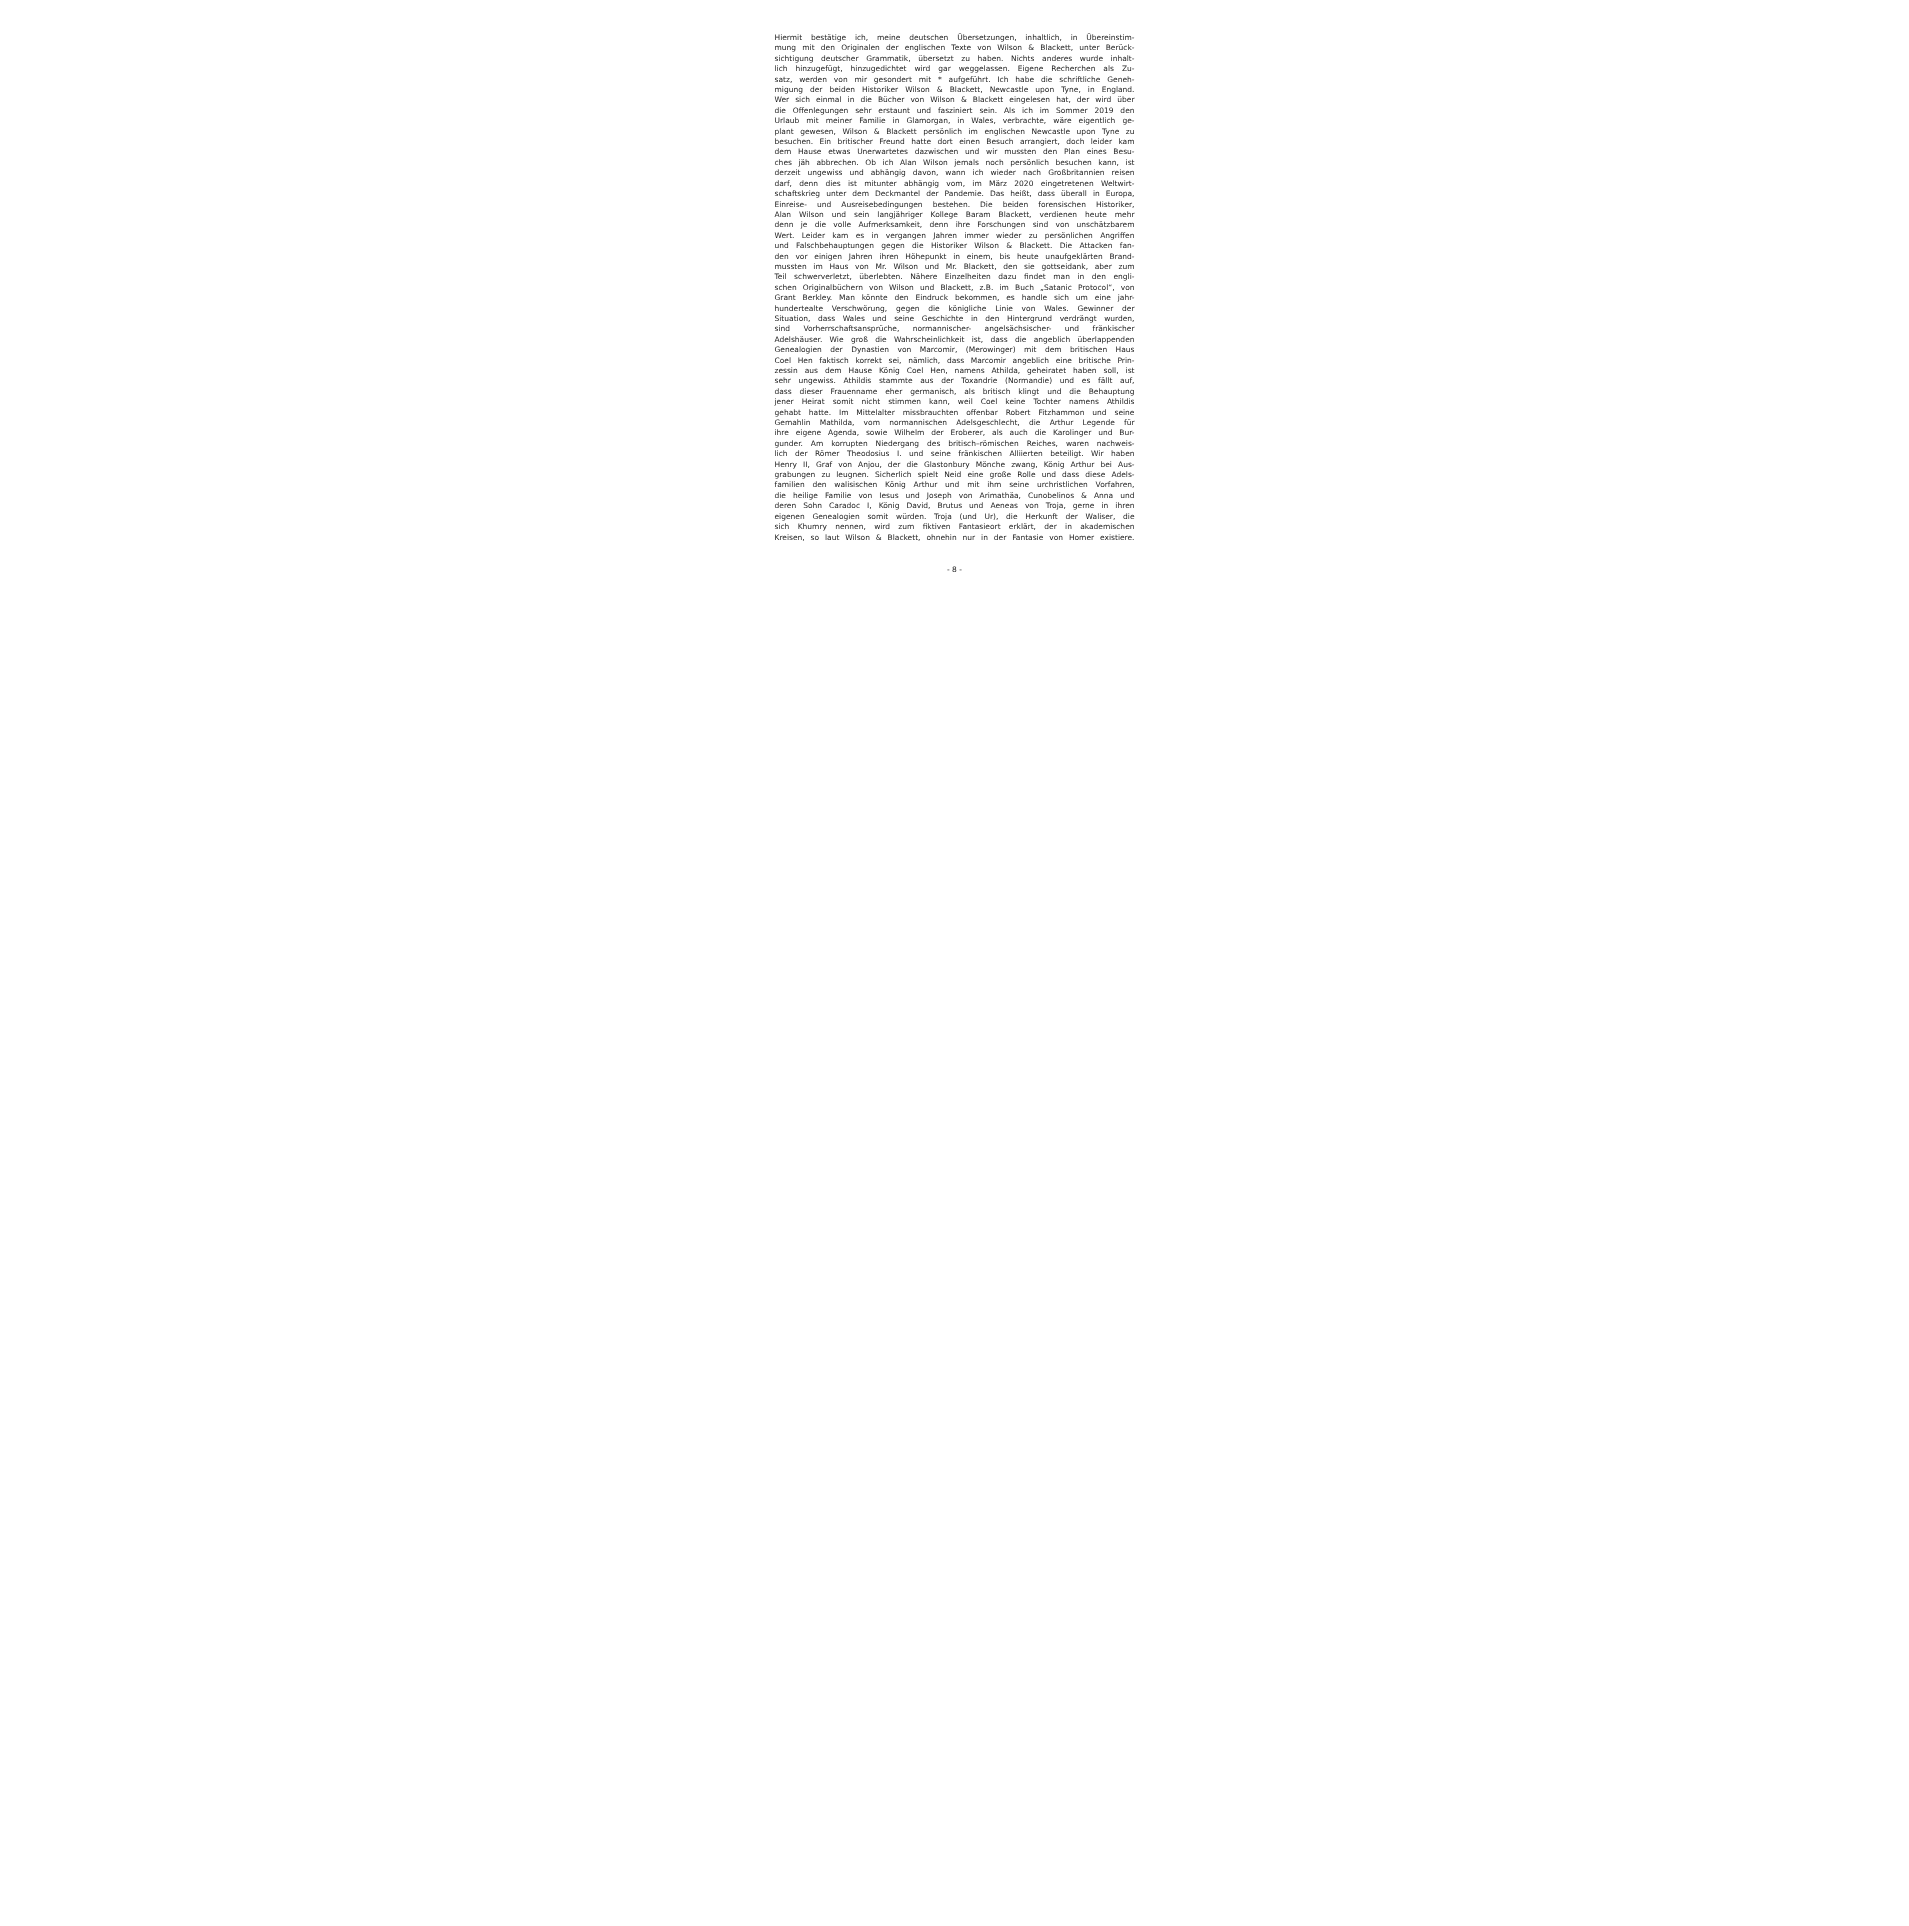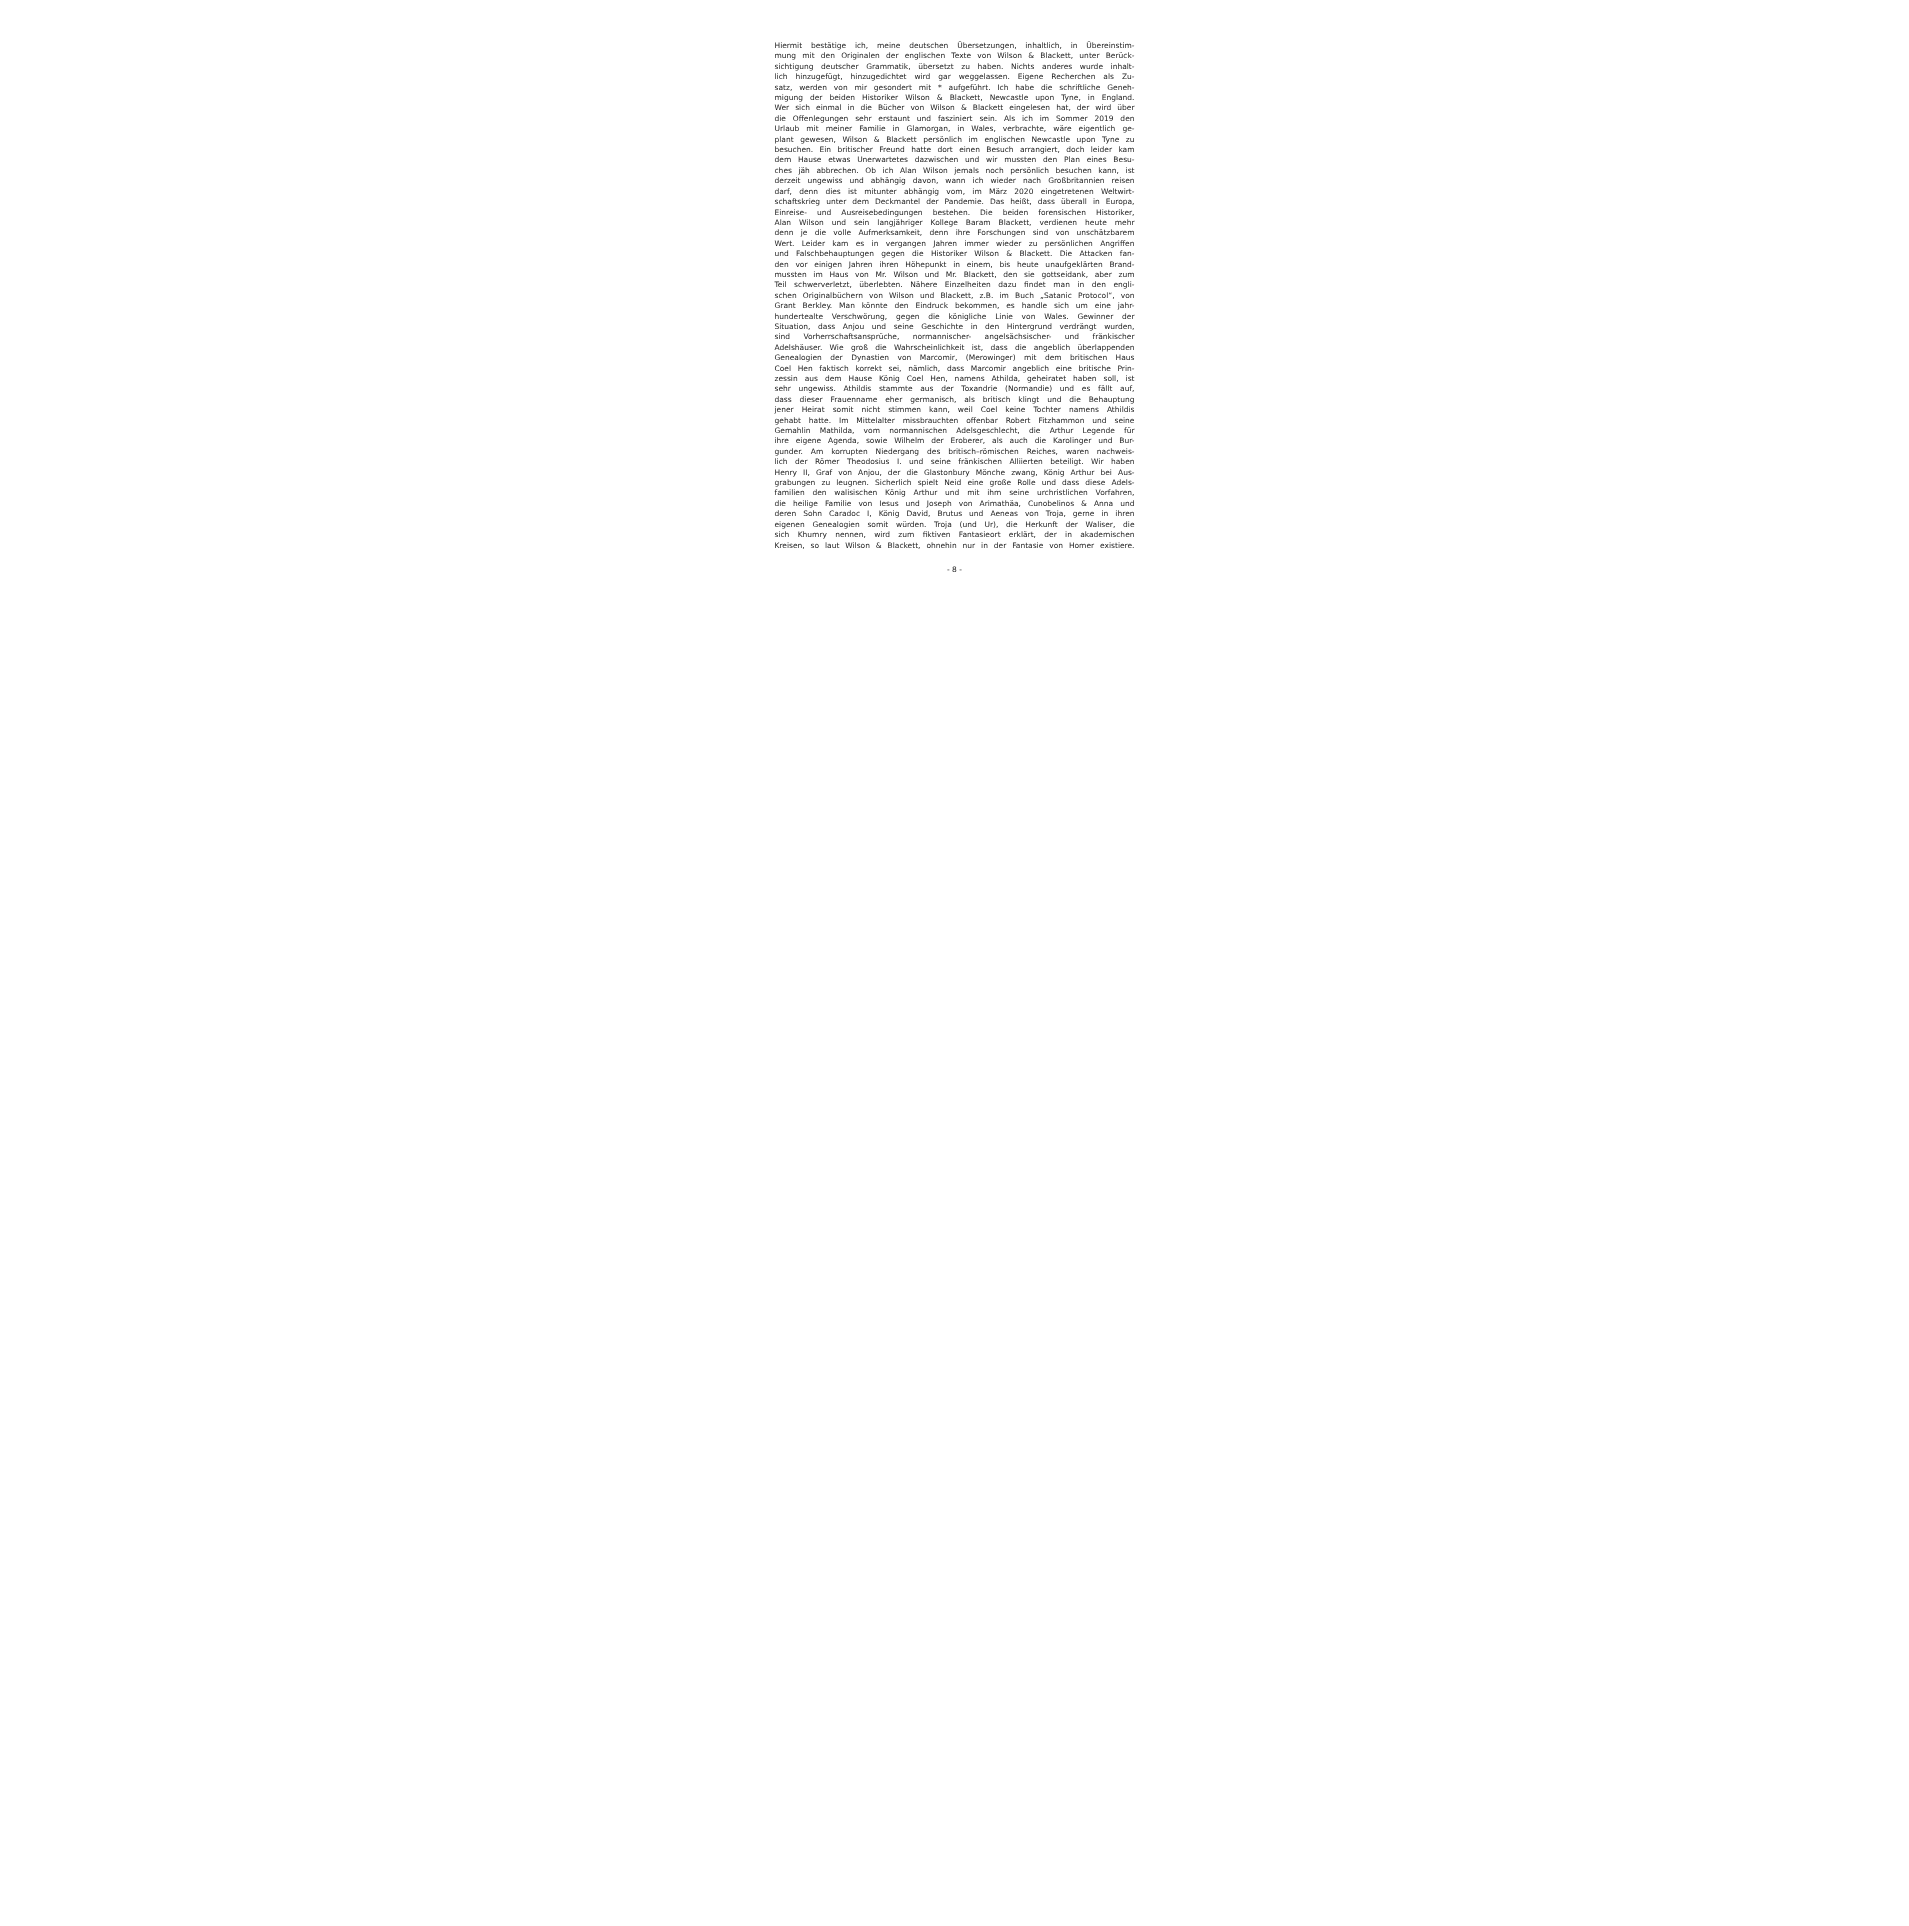--- a/index.html
+++ b/index.html
@@ -15,21 +15,20 @@
     background: #ffffff;
     font-family: "DejaVu Sans", "Liberation Sans", sans-serif;
     color: #1c1c1c;
     overflow: hidden;
   }
   .text-block {
     position: absolute;
     left: 32px;
     right: 32px;
     top: 33px;
-    margin-top: 8px;
   }
   .line {
     font-size: 7.5px;
     line-height: 10.4px;
     text-align: justify;
     text-align-last: justify;
     white-space: normal;
   }
   .page-footer {
     position: absolute;
@@ -66,21 +65,21 @@
       <div class="line">Alan Wilson und sein langjähriger Kollege Baram Blackett, verdienen heute mehr</div>
       <div class="line">denn je die volle Aufmerksamkeit, denn ihre Forschungen sind von unschätzbarem</div>
       <div class="line">Wert. Leider kam es in vergangen Jahren immer wieder zu persönlichen Angriffen</div>
       <div class="line">und Falschbehauptungen gegen die Historiker Wilson &amp; Blackett. Die Attacken fan-</div>
       <div class="line">den vor einigen Jahren ihren Höhepunkt in einem, bis heute unaufgeklärten Brand-</div>
       <div class="line">mussten im Haus von Mr. Wilson und Mr. Blackett, den sie gottseidank, aber zum</div>
       <div class="line">Teil schwerverletzt, überlebten. Nähere Einzelheiten dazu findet man in den engli-</div>
       <div class="line">schen Originalbüchern von Wilson und Blackett, z.B. im Buch „Satanic Protocol“, von</div>
       <div class="line">Grant Berkley. Man könnte den Eindruck bekommen, es handle sich um eine jahr-</div>
       <div class="line">hundertealte Verschwörung, gegen die königliche Linie von Wales. Gewinner der</div>
-      <div class="line">Situation, dass Anjou und seine Geschichte in den Hintergrund verdrängt wurden,</div>
+      <div class="line">Situation, dass Wales und seine Geschichte in den Hintergrund verdrängt wurden,</div>
       <div class="line">sind Vorherrschaftsansprüche, normannischer- angelsächsischer- und fränkischer</div>
       <div class="line">Adelshäuser. Wie groß die Wahrscheinlichkeit ist, dass die angeblich überlappenden</div>
       <div class="line">Genealogien der Dynastien von Marcomir, (Merowinger) mit dem britischen Haus</div>
       <div class="line">Coel Hen faktisch korrekt sei, nämlich, dass Marcomir angeblich eine britische Prin-</div>
       <div class="line">zessin aus dem Hause König Coel Hen, namens Athilda, geheiratet haben soll, ist</div>
       <div class="line">sehr ungewiss. Athildis stammte aus der Toxandrie (Normandie) und es fällt auf,</div>
       <div class="line">dass dieser Frauenname eher germanisch, als britisch klingt und die Behauptung</div>
       <div class="line">jener Heirat somit nicht stimmen kann, weil Coel keine Tochter namens Athildis</div>
       <div class="line">gehabt hatte. Im Mittelalter missbrauchten offenbar Robert Fitzhammon und seine</div>
       <div class="line">Gemahlin Mathilda, vom normannischen Adelsgeschlecht, die Arthur Legende für</div>

